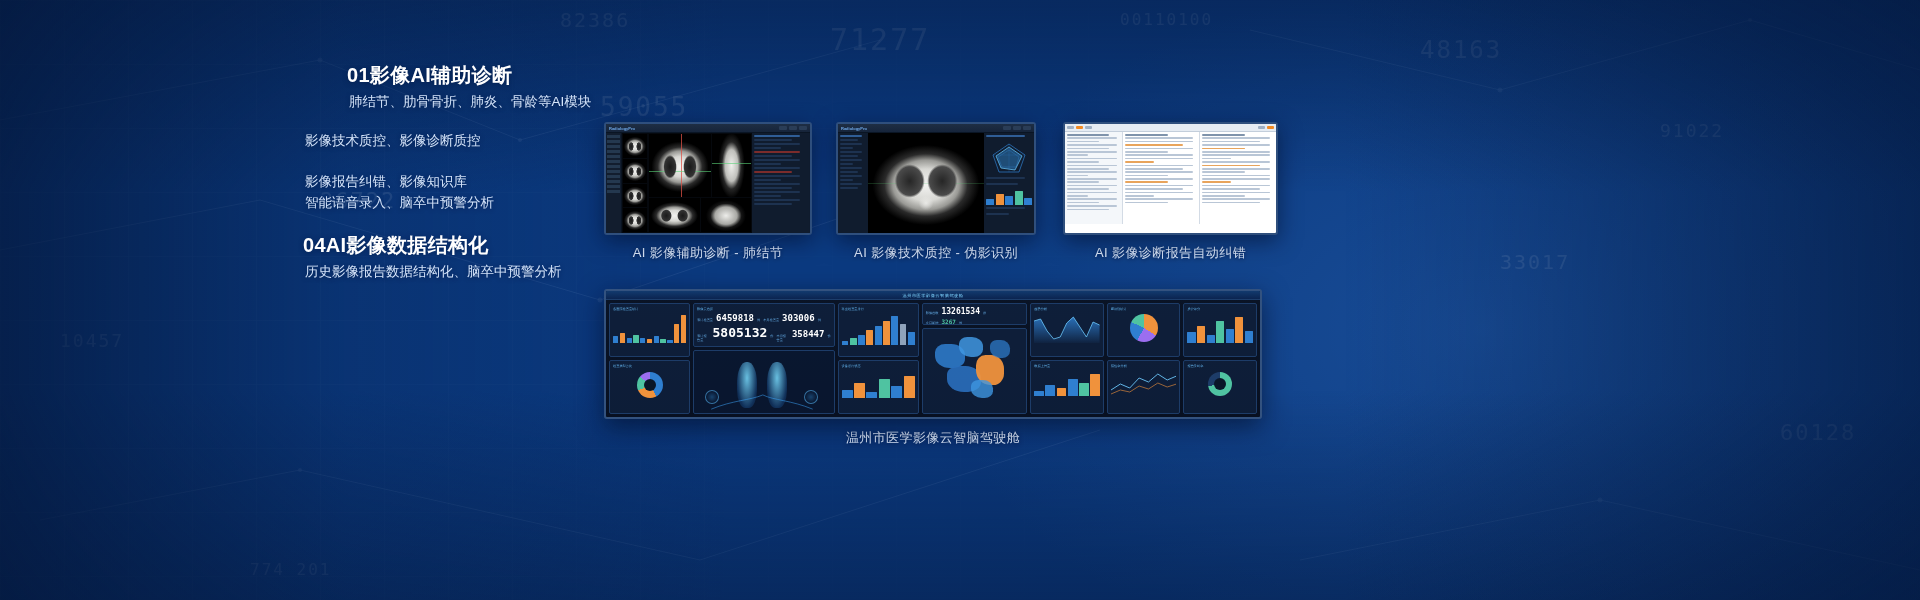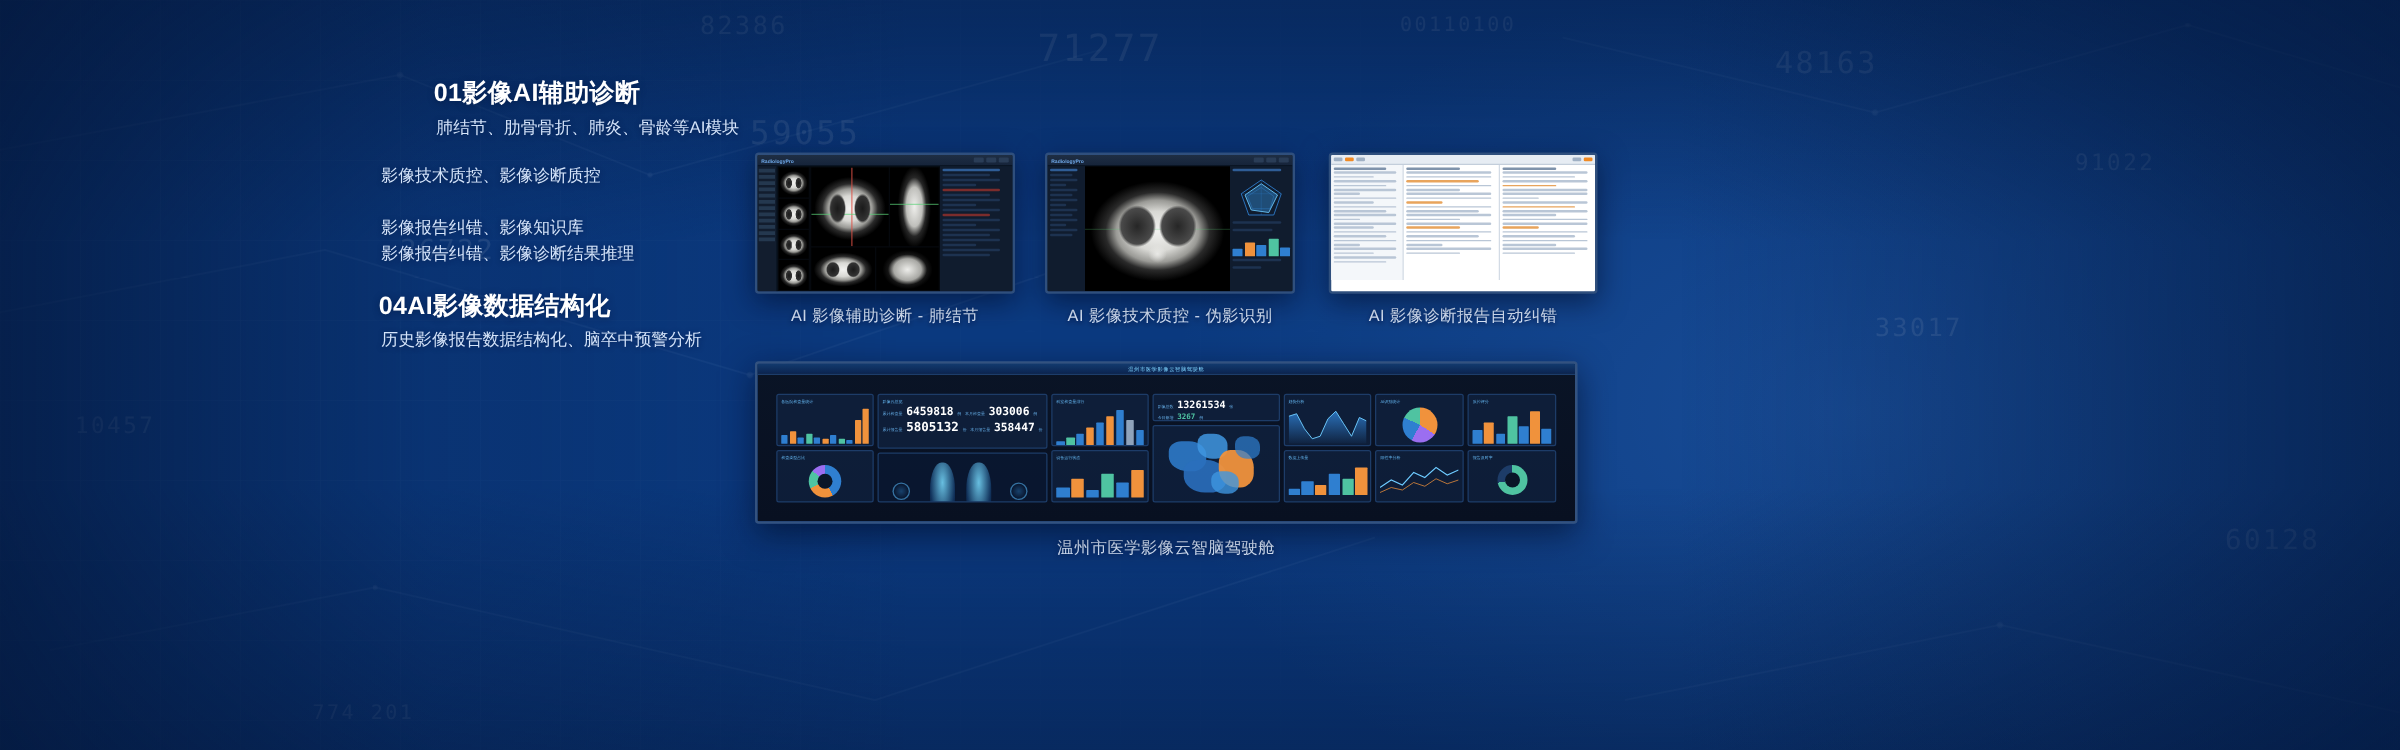--- a/index.html
+++ b/index.html
@@ -145,21 +145,21 @@
     background:linear-gradient(180deg,#0a1426 0%,#081021 100%);
     position:relative; overflow:hidden;
     box-shadow:0 8px 26px rgba(0,10,35,.6);
   }
   .dash-title {
     height:9px; display:flex; align-items:center; justify-content:center;
     font-size:4.2px; color:#7fd4ff; letter-spacing:.5px;
     background:linear-gradient(180deg,#123a6e,#0b2450);
     border-bottom:1px solid #1c3d6b;
   }
-  .dash-grid { display:flex; gap:3px; padding:15px; height:calc(100% - 9px); }
+  .dash-grid { display:flex; gap:3px; padding:3px; height:calc(100% - 9px); }
   .dcol { display:flex; flex-direction:column; gap:3px; }
   .card {
     background:rgba(18,40,74,.55); border:1px solid #1d3c68; border-radius:2px;
     position:relative; overflow:hidden; flex:1; padding:3px;
   }
   .card-h { font-size:3.2px; color:#64b6f0; margin-bottom:2px; display:flex; justify-content:space-between; }
   .bars { display:flex; align-items:flex-end; gap:1.5px; height:28px; }
   .bars i { flex:1; border-radius:.5px; }
   .kpi-num { font-family:"DejaVu Sans Mono","Liberation Mono",monospace; color:#ffffff; font-weight:bold; }
   .kpi-row { display:flex; align-items:baseline; gap:3px; margin-bottom:2px; }
@@ -239,21 +239,21 @@
 
     <div class="feature" style="margin-top:18px;">
       <div class="feature-desc">
         <span class="ln">影像技术质控、影像诊断质控</span>
       </div>
     </div>
 
     <div class="feature" style="margin-top:20px;">
       <div class="feature-desc">
         <span class="ln">影像报告纠错、影像知识库</span>
-        <span class="ln">影像报告纠错、影像诊断结果推理</span>
+        <span class="ln">智能语音录入、脑卒中预警分析</span>
       </div>
     </div>
 
     <div class="feature" style="margin-top:18px;">
       <div class="feature-title">04AI影像数据结构化</div>
       <div class="feature-desc">
         <span class="ln">历史影像报告数据结构化、脑卒中预警分析</span>
       </div>
     </div>
 
@@ -526,21 +526,21 @@
           <div class="kpi-row">
             <span class="kpi-lab">累计检查量</span>
             <span class="kpi-num" style="font-size:9px;">6459818</span>
             <span class="kpi-lab">例</span>
             <span class="kpi-lab">本月检查量</span>
             <span class="kpi-num" style="font-size:9px;">303006</span>
             <span class="kpi-lab">例</span>
           </div>
           <div class="kpi-row">
             <span class="kpi-lab">累计报告量</span>
-            <span class="kpi-num" style="font-size:10px;">5805132</span>
+            <span class="kpi-num" style="font-size:13px;">5805132</span>
             <span class="kpi-lab">份</span>
             <span class="kpi-lab">本月报告量</span>
             <span class="kpi-num" style="font-size:9px;">358447</span>
             <span class="kpi-lab">份</span>
           </div>
         </div>
         <div class="card" style="background:rgba(10,28,60,.5);">
           <div style="position:relative; height:100%;">
             <div class="human" style="left:30%; top:14%; width:20px; height:46px;"></div>
             <div class="human" style="left:52%; top:14%; width:20px; height:46px;"></div>

